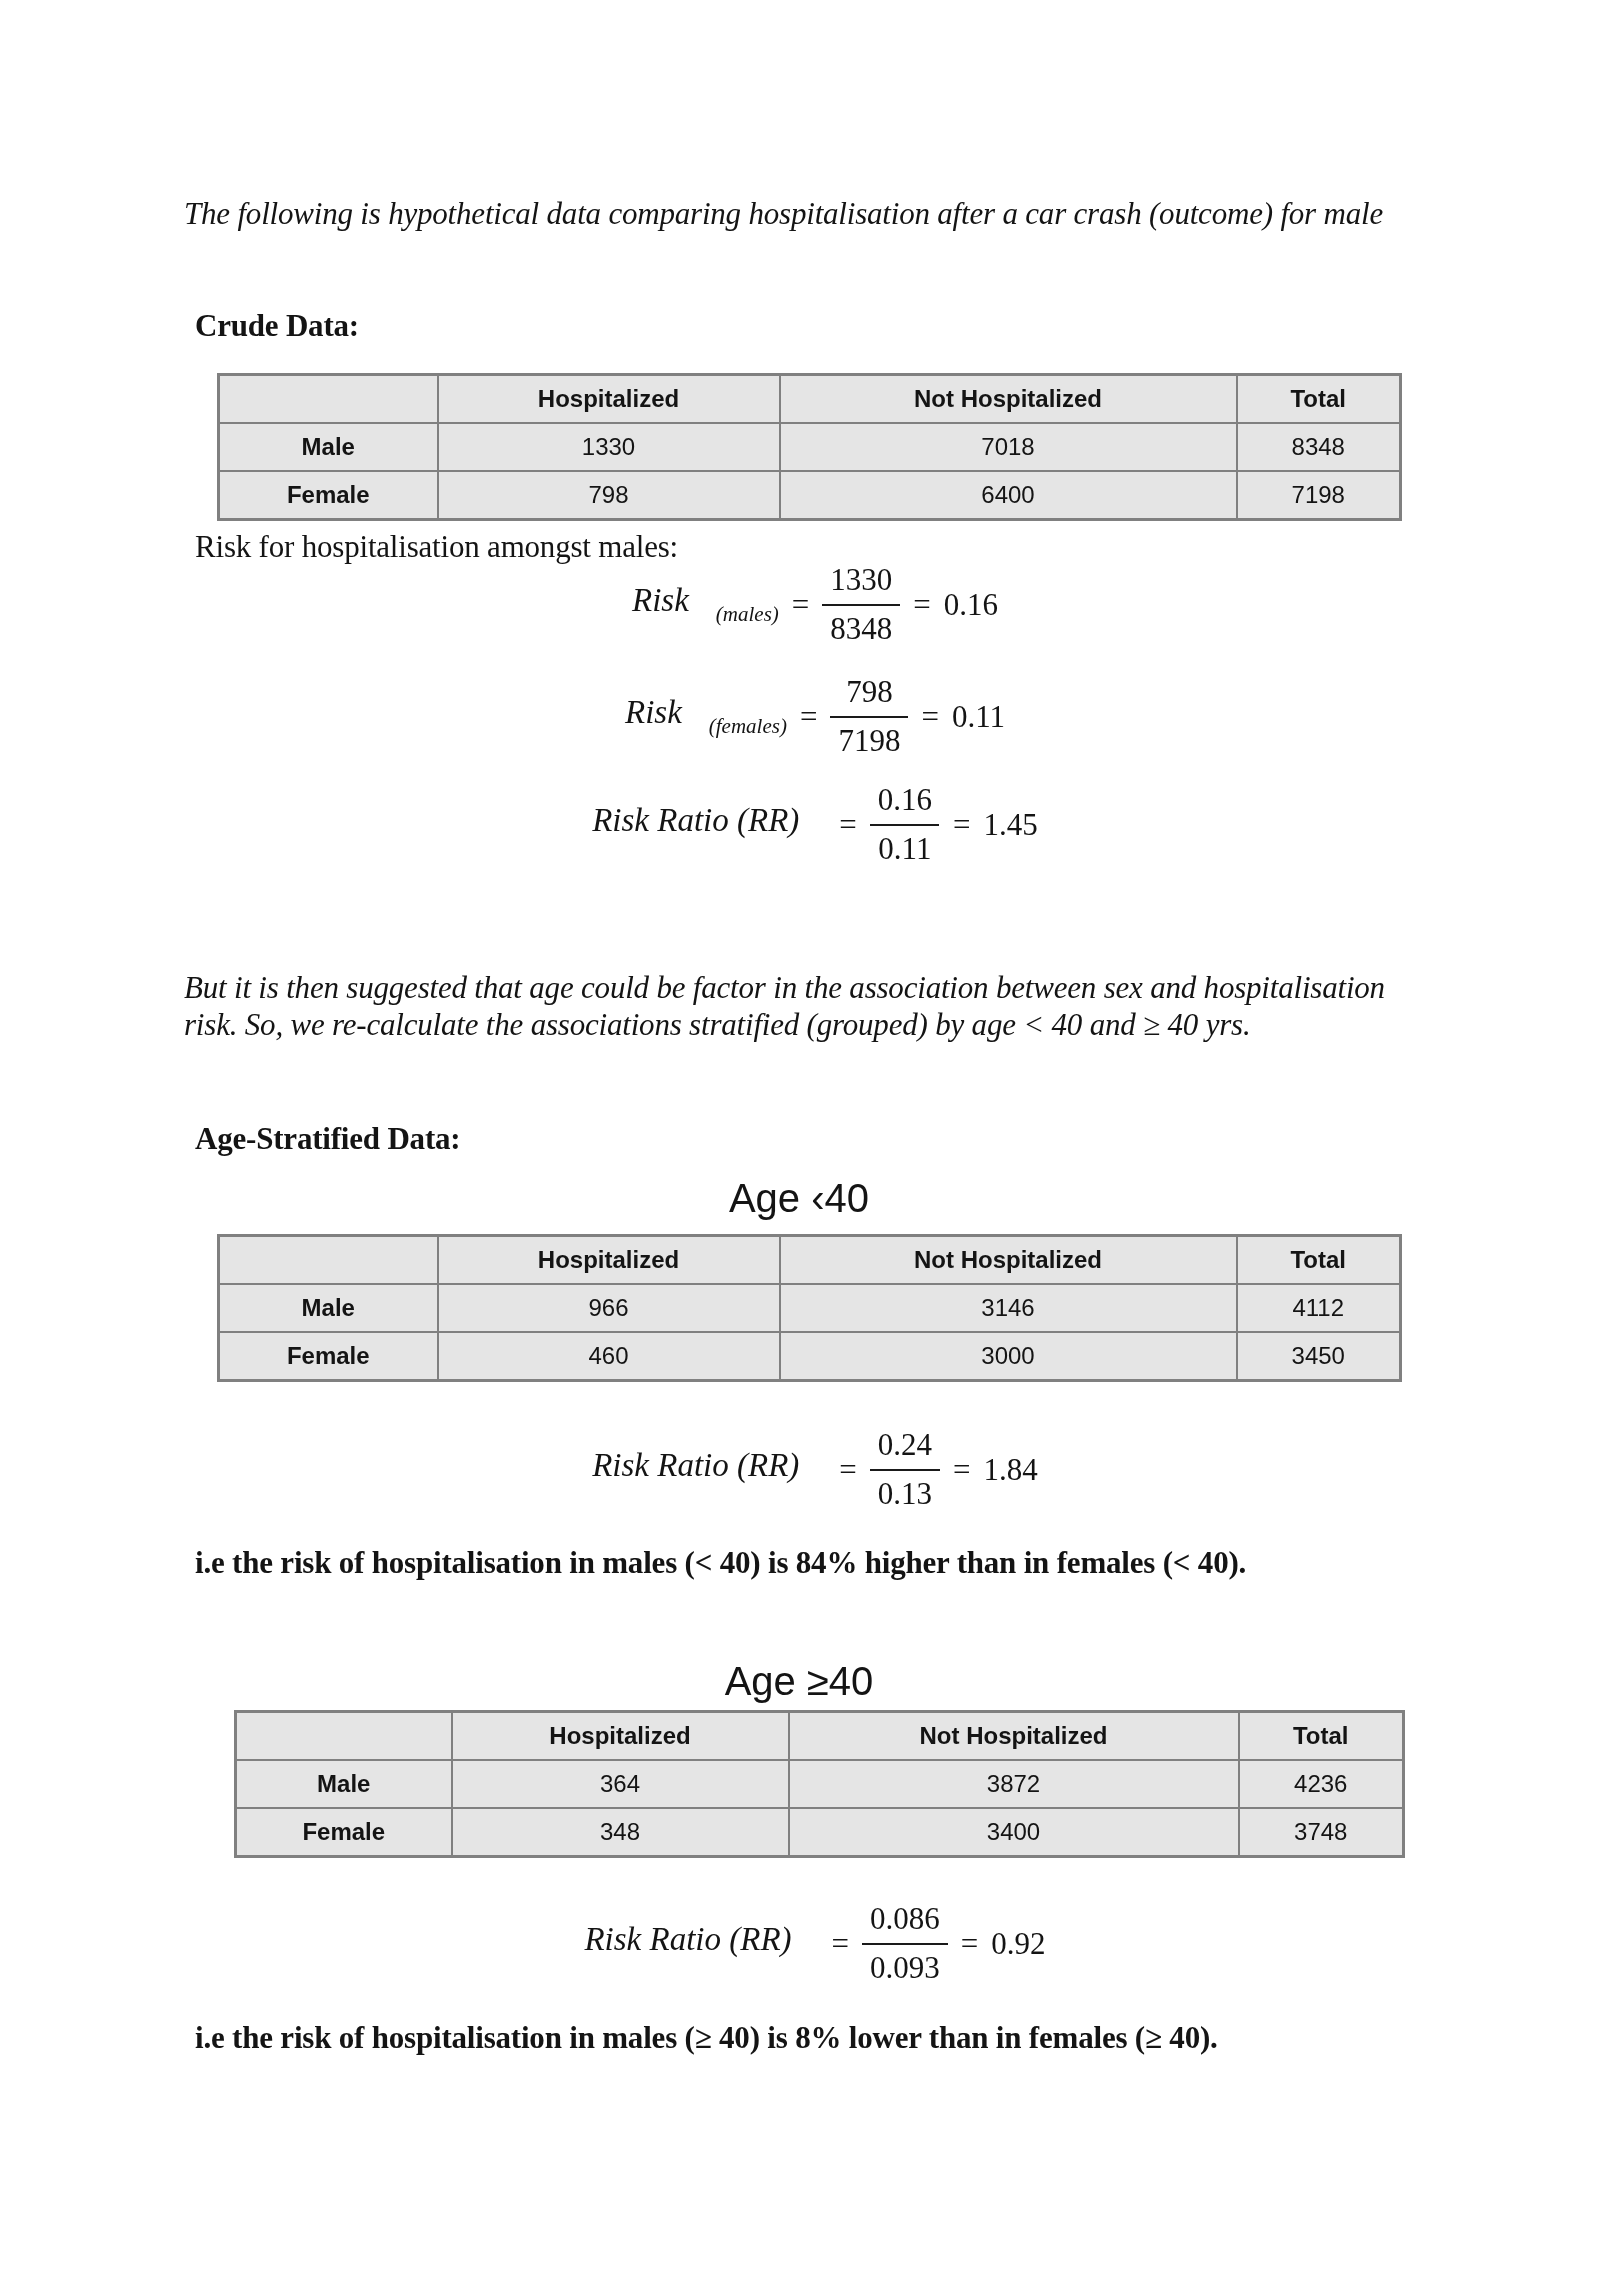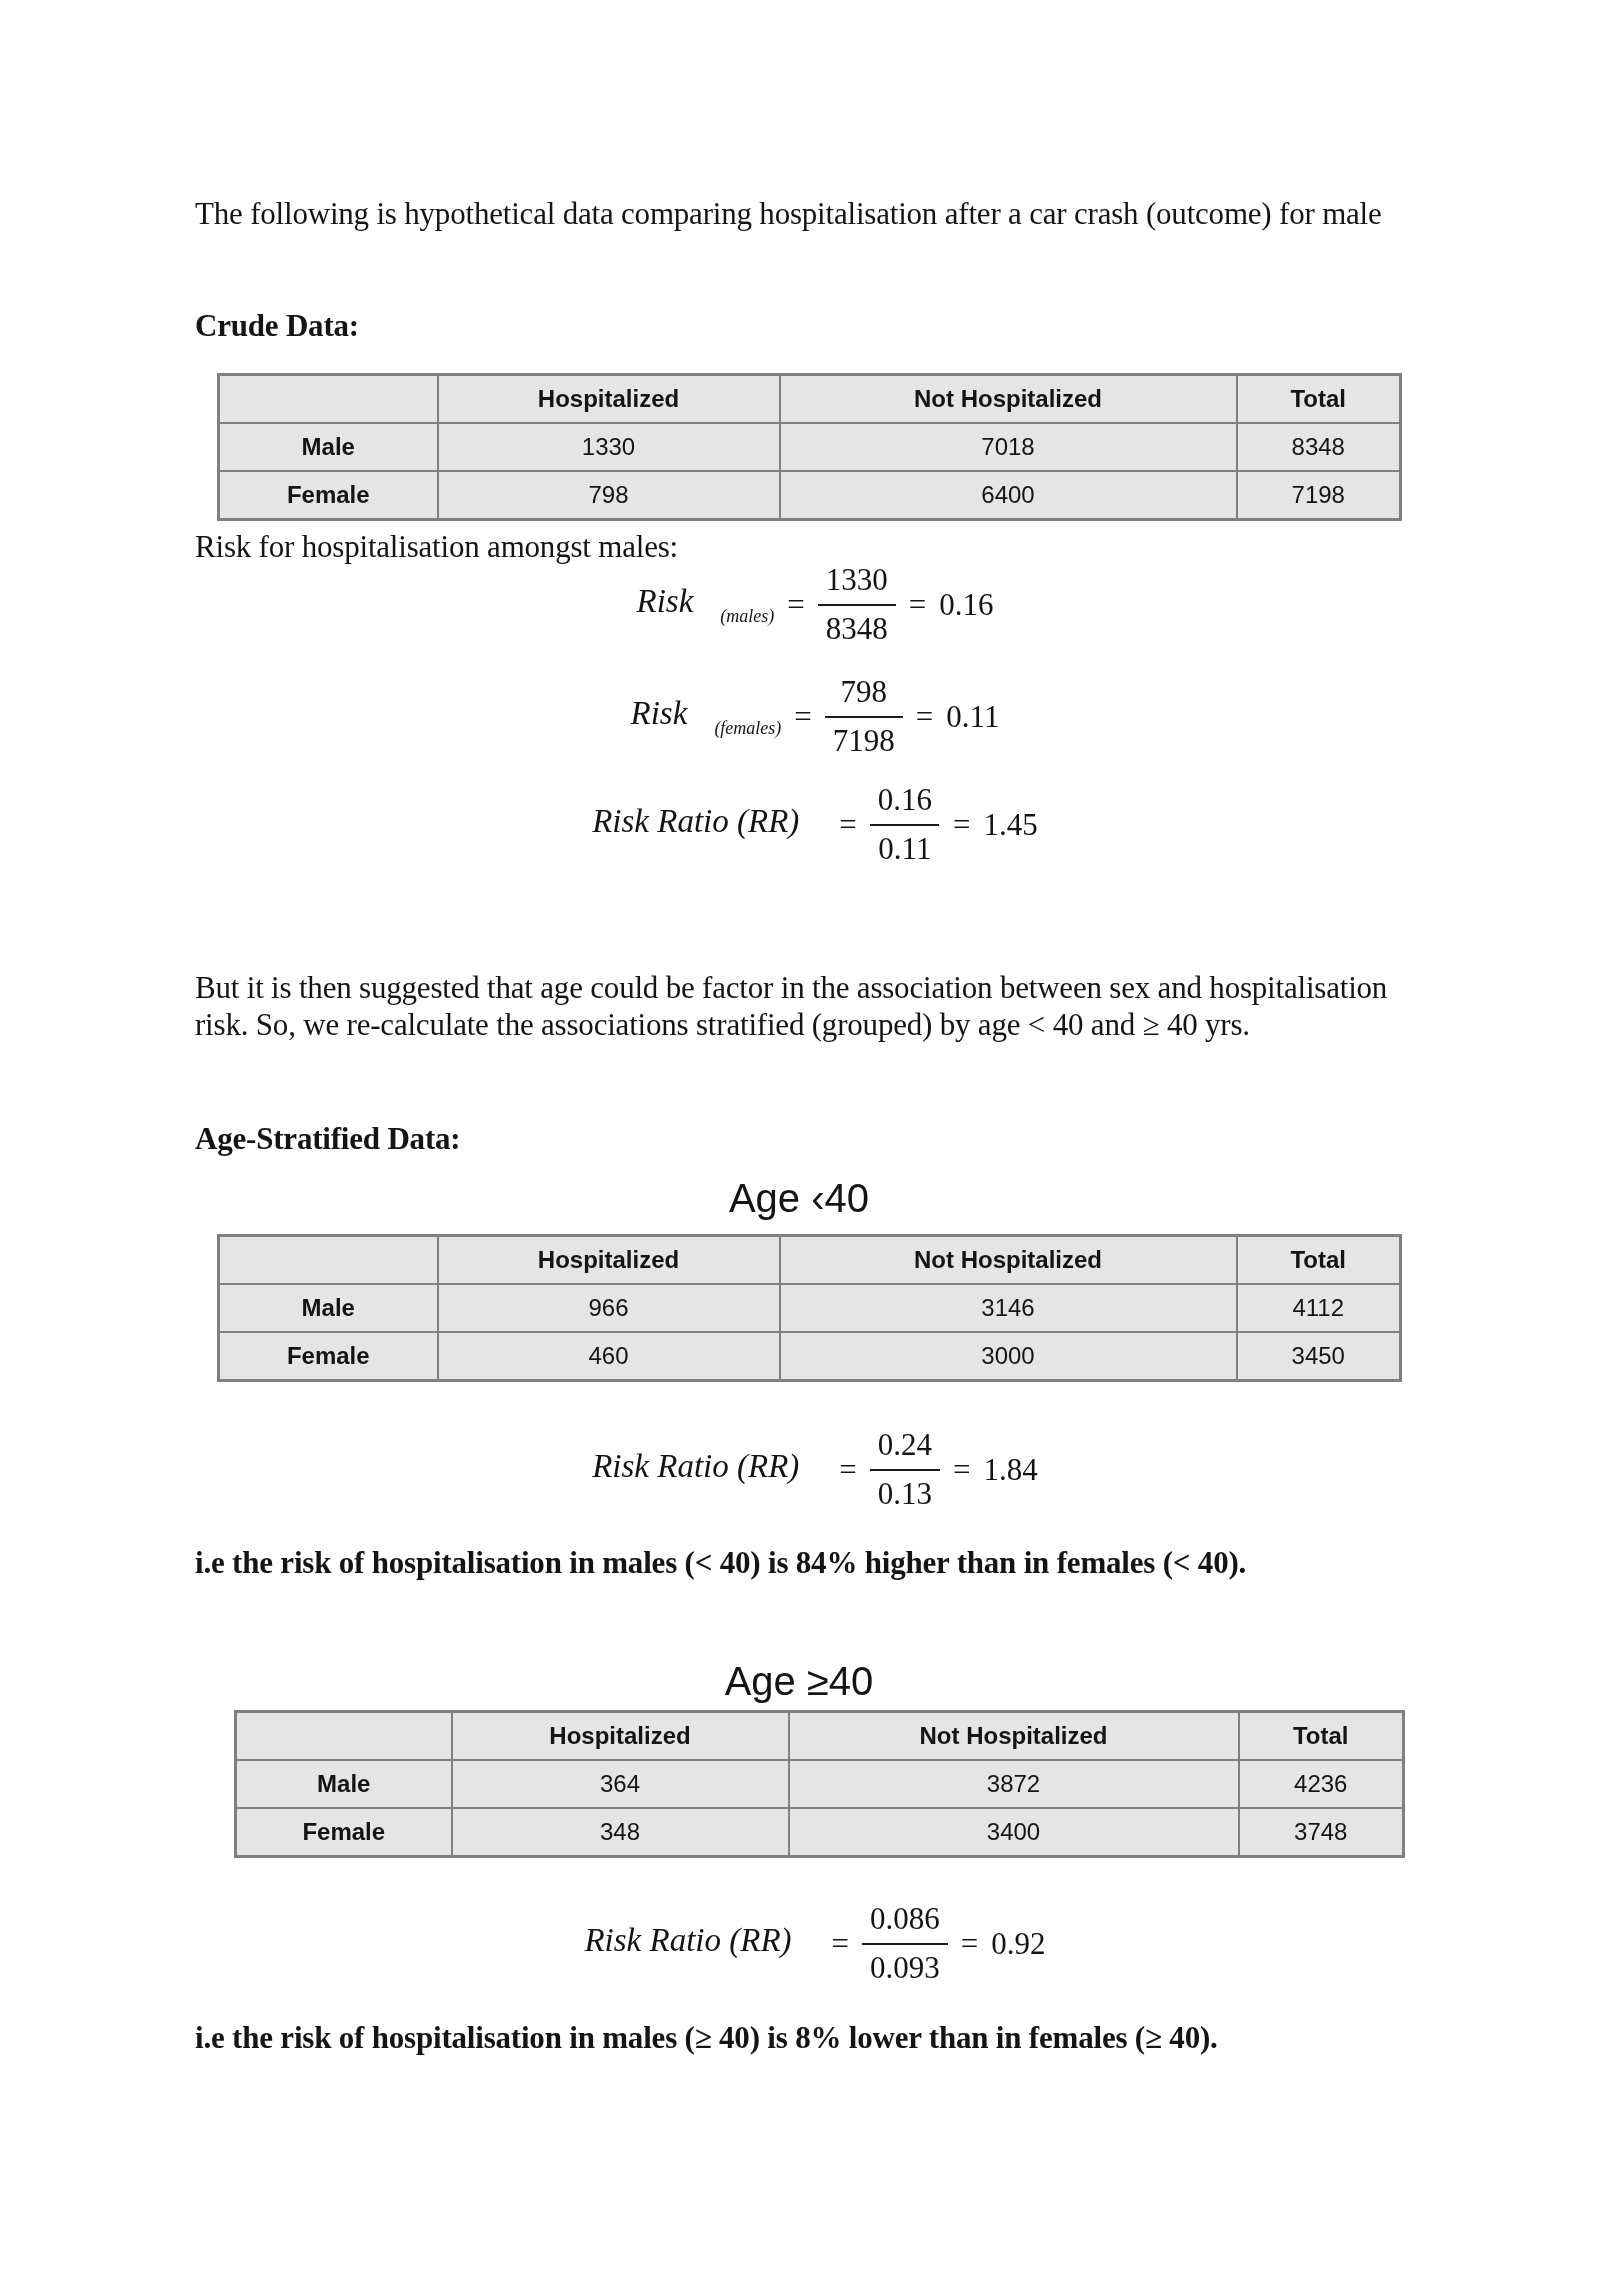--- a/index.html
+++ b/index.html
@@ -1,21 +1,21 @@
 <!DOCTYPE html>
 <html style="font-size:13px"><head>
 <meta charset="utf-8">
 <style>
   html,body { margin:0; padding:0; background:#ffffff; }
   .page {
     position:relative; width:1622px; height:2295px; background:#ffffff;
     color:#141414; font-family:"Liberation Serif","DejaVu Serif",serif;
   }
   
-  .para { position:absolute; left:195px; font-size:31px; line-height:37px; letter-spacing:-0.2px; }
+  .para { position:absolute; left:184px; font-size:31px; line-height:37px; letter-spacing:-0.2px;font-style:italic; }
   .para .line { white-space:nowrap; }
   .heading { position:absolute; left:195px; font-size:31px; font-weight:bold; letter-spacing:-0.2px; }
   .caption { position:absolute; left:195px; font-size:31px; letter-spacing:-0.2px; }
   .conclusion { position:absolute; left:195px; font-size:31px; font-weight:bold; letter-spacing:-0.2px; white-space:nowrap; }
   
   .data-table { position:absolute; border-collapse:collapse; table-layout:fixed;
     font-family:"Liberation Sans","DejaVu Sans",sans-serif; font-size:24px; }
   .data-table th, .data-table td {
     border:2.4px solid #808080; text-align:center; vertical-align:middle;
     height:46px; padding:0; background:#e5e5e5;
@@ -23,21 +23,21 @@
   .data-table { border:3.2px solid #808080; }
   .data-table th { font-weight:bold; }
   .data-table td.rowlabel { font-weight:bold; }
   
   .strata-title { position:absolute; left:0; width:1598px; text-align:center;
     font-family:"Liberation Sans","DejaVu Sans",sans-serif; font-size:40px; }
   
   .formula { position:absolute; left:0; width:1630px; display:flex;
     justify-content:center; align-items:center; font-size:31px; }
   .flhs { font-style:italic; font-size:33px; white-space:nowrap; }
-  .fsub { font-size:18px; vertical-align:-9.7px; letter-spacing:0;margin-left:27px; }
+  .fsub { font-size:21px; vertical-align:-9.7px; letter-spacing:0;margin-left:27px; }
   .feq  { margin:0 13px; font-style:normal; }
   .frac { display:inline-flex; flex-direction:column; align-items:center; font-style:normal; }
   .frac .num { padding:0 8px 5.7px 8px; line-height:36px; }
   .frac .den { border-top:2.4px solid #1a1a1a; padding:5.7px 8px 0 8px; line-height:36px; }
   .fres { font-style:normal; }
   
   .cols-a col:nth-child(1){width:219px;} .cols-a col:nth-child(2){width:342px;}
   .cols-a col:nth-child(3){width:457px;} .cols-a col:nth-child(4){width:164px;}
   
   .cols-b col:nth-child(1){width:216px;} .cols-b col:nth-child(2){width:337px;}

